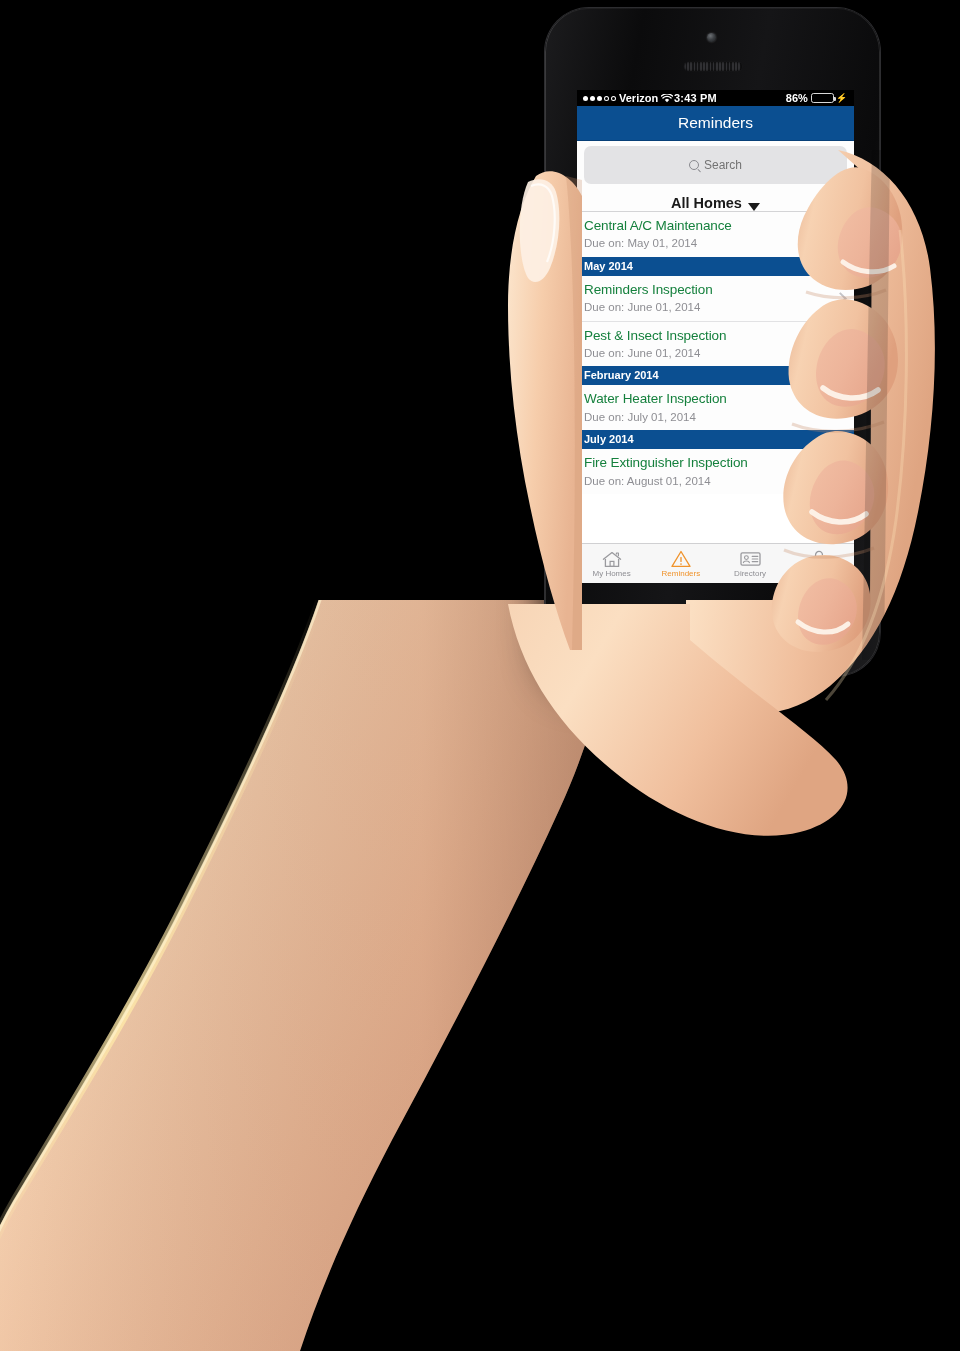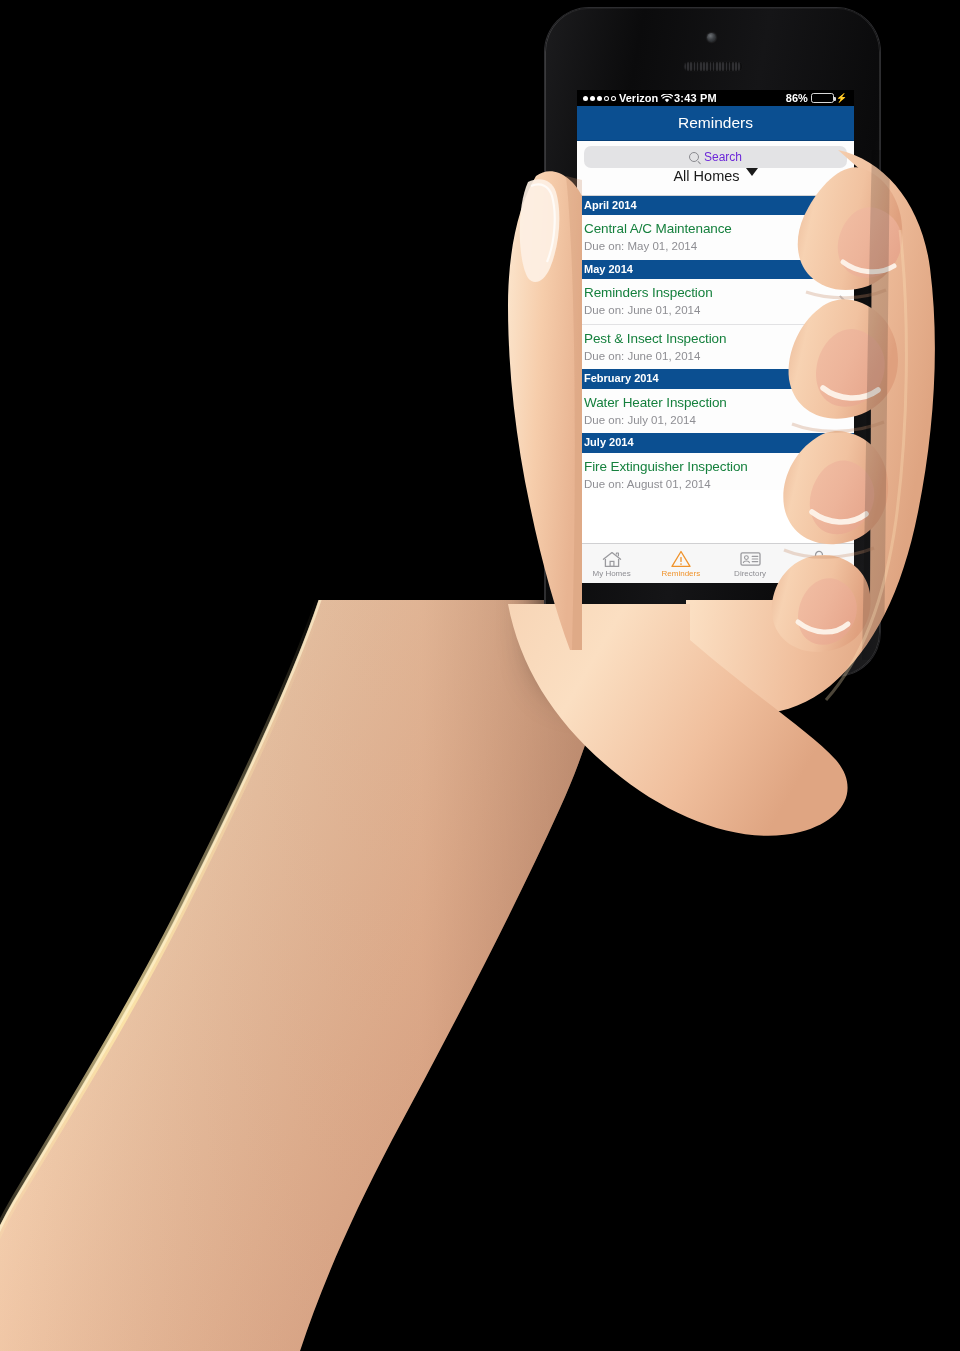--- a/index.html
+++ b/index.html
@@ -159,28 +159,28 @@
     font-weight: normal;
     border-bottom: 1px solid #073f77;
   }
 
   
   .search-area {
     background: #fdfdfd;
     padding: 5px 7px 0 7px;
   }
   .search-field {
-    height: 22px;
+    height: 38px;
     background: #e3e3e5;
     border-radius: 7px;
     display: flex;
     align-items: center;
     justify-content: center;
     gap: 5px;
-    color: #6d28d9;
+    color: #737373;
     font-size: 12px;
   }
   .mag {
     width: 8px; height: 8px;
     border: 1.4px solid #8a8a8f;
     border-radius: 50%;
     position: relative;
   }
   .mag::after {
     content: "";
@@ -188,25 +188,25 @@
     right: -3.2px; bottom: -2.4px;
     width: 4px; height: 1.4px;
     background: #8a8a8f;
     transform: rotate(45deg);
     border-radius: 1px;
   }
   .homes-row {
     background: #fdfdfd;
     height: 27px;
     display: flex;
-    align-items: flex-start;
+    align-items: flex-end;
     justify-content: center;
     gap: 6px;
     font-size: 14.5px;
-    font-weight: normal;
+    font-weight: bold;
     color: #1a1a1a;
     border-bottom: 1px solid #d4d4d6;
   }
   .caret {
     width: 0; height: 0;
     border-left: 6px solid transparent;
     border-right: 6px solid transparent;
     border-top: 8px solid #1a1a1a;
   }
 
@@ -384,21 +384,20 @@
         </div>
       </div>
 
       <div class="homes-row">
         <span>All Homes</span>
         <span class="caret"></span>
       </div>
 
       <div class="list">
 
-        <div class="section-header">April 2014</div>
         <div class="row last-in-section">
           <div class="row-title">Central A/C Maintenance</div>
           <div class="row-sub">Due on: May 01, 2014</div>
           <span class="chevron"></span>
         </div>
 
         <div class="section-header">May 2014</div>
         <div class="row">
           <div class="row-title">Reminders Inspection</div>
           <div class="row-sub">Due on: June 01, 2014</div>

